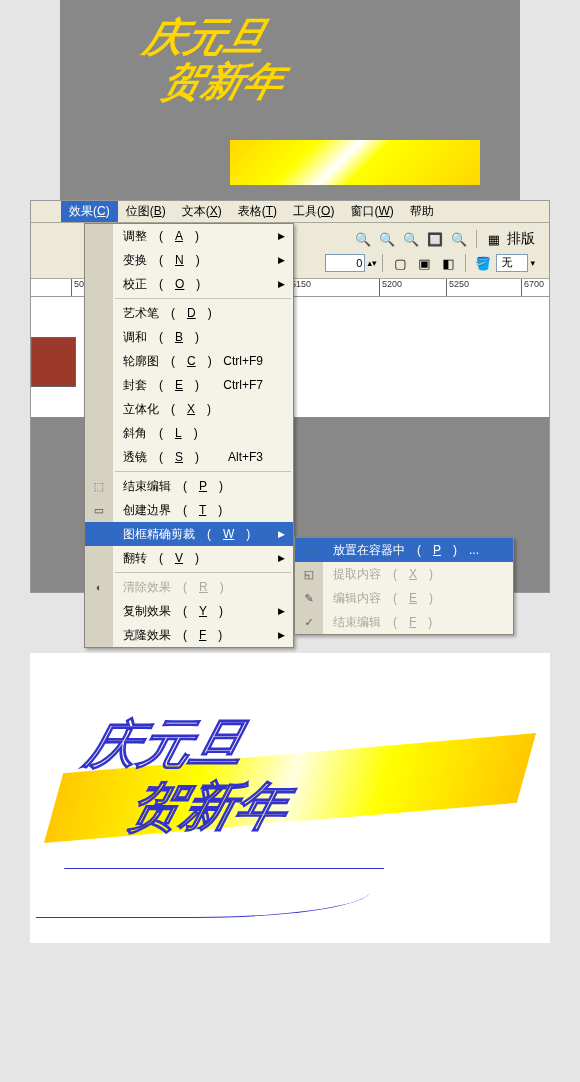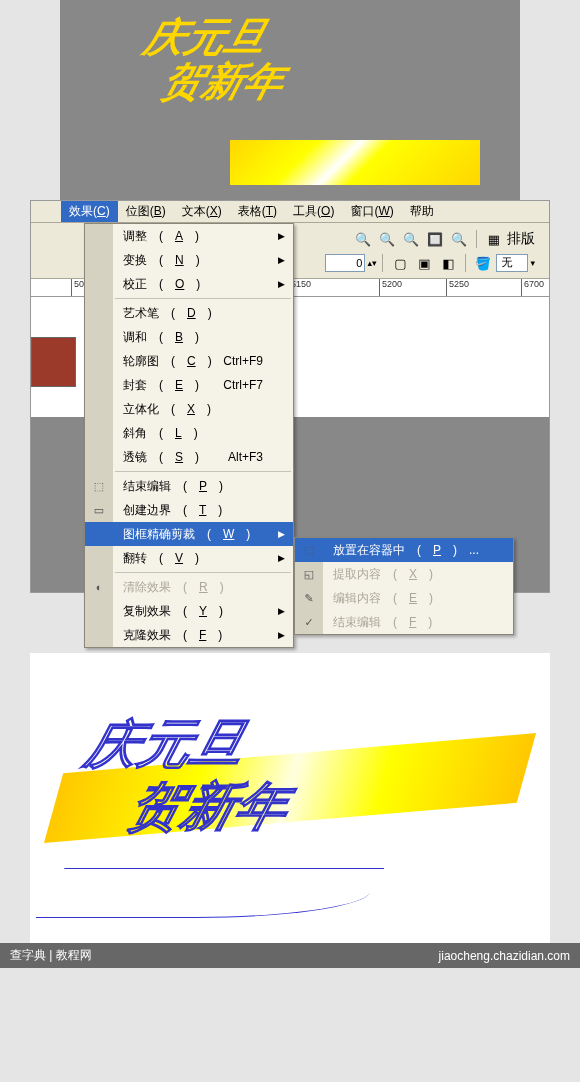--- a/index.html
+++ b/index.html
@@ -188,18 +188,14 @@
     <div class="canvas3">
       <div class="yellow-stripe"></div>
       <div class="outline-text">
         <div>庆元旦</div>
         <div class="l2">贺新年</div>
       </div>
       <div class="swoosh"></div>
     </div>
   </div>
 
-  <div class="watermark">
-    <span><span>查字典</span> | <span>教程网</span></span>
-    <span>jiaocheng.chazidian.com</span>
-  </div>
 
 </div>
 
 </body></html>

